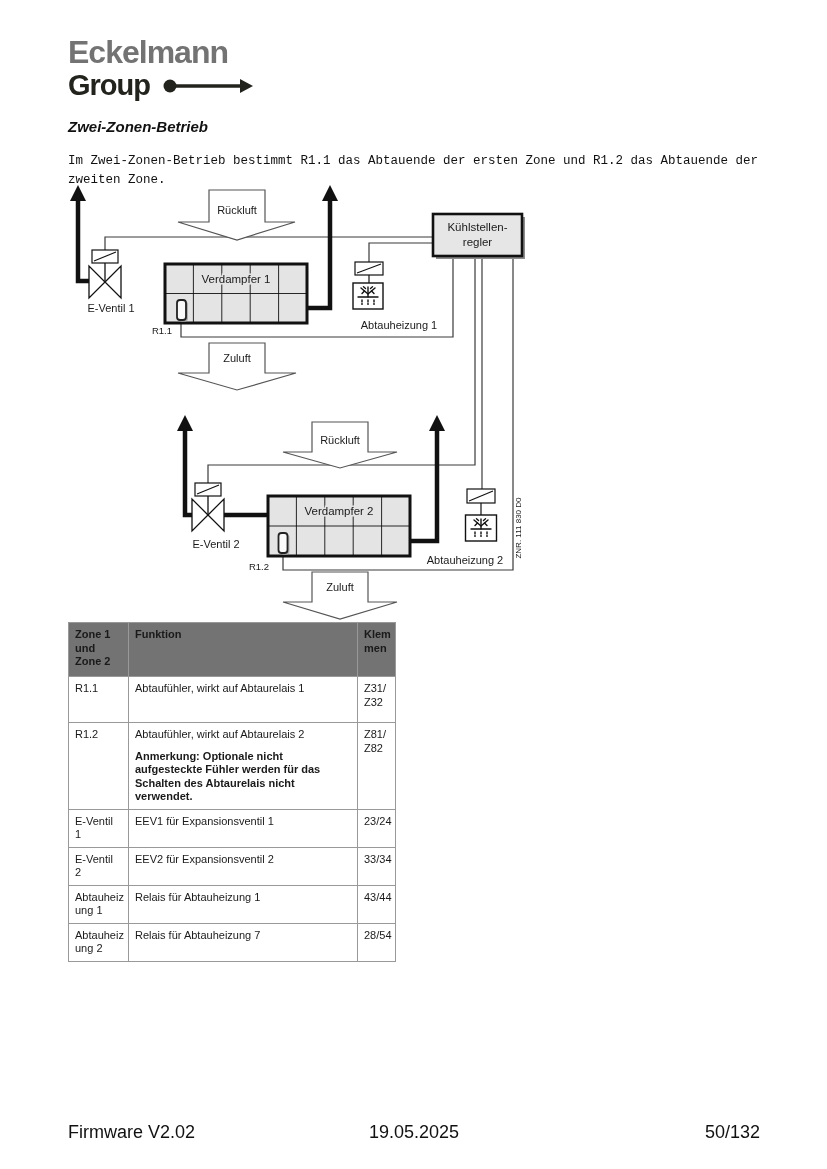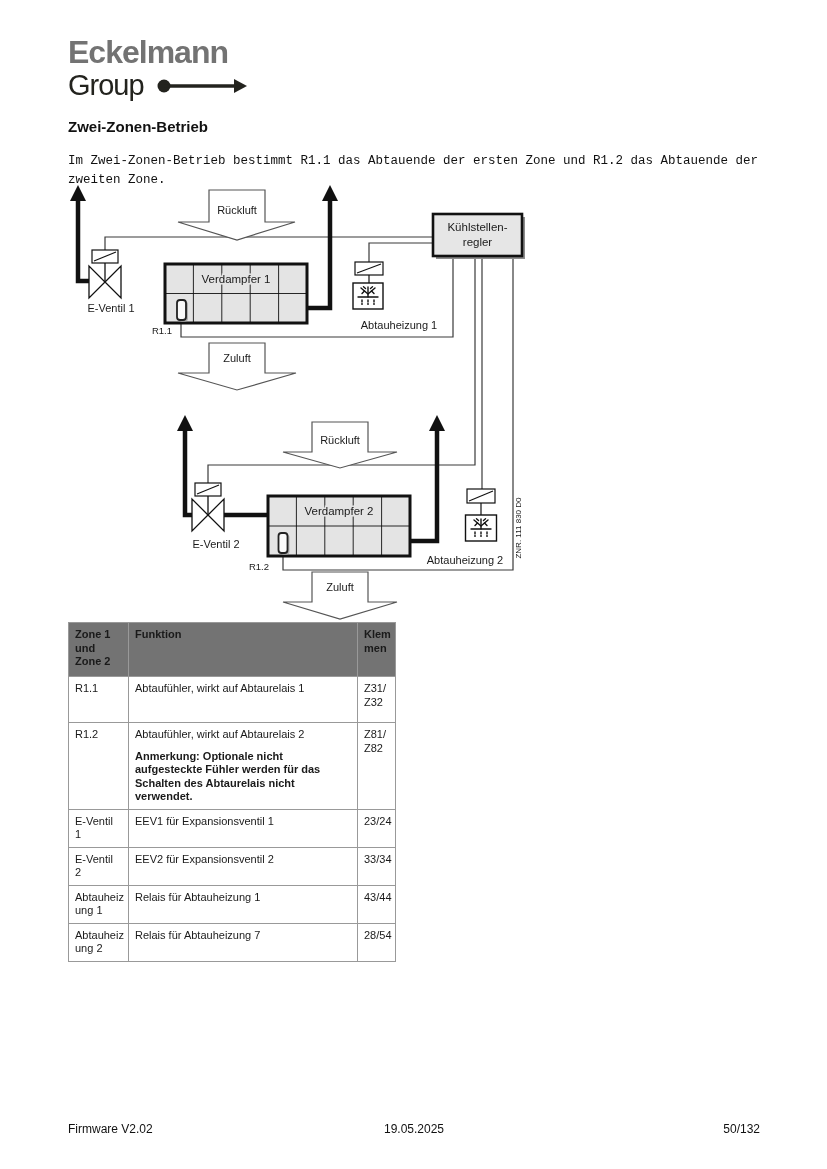--- a/index.html
+++ b/index.html
@@ -3,41 +3,41 @@
 <meta charset="utf-8">
 <style>
   html,body{margin:0;padding:0;}
   body{
     width:827px;height:1169px;position:relative;background:#ffffff;
     font-family:"Liberation Sans",sans-serif;color:#1a1a1a;overflow:hidden;
   }
   
   .logo{position:absolute;left:68px;top:36px;line-height:1;}
   .logo-line1{font-size:32px;font-weight:bold;letter-spacing:-1px;color:#737373;}
-  .logo-line2{font-size:29px;font-weight:normal;letter-spacing:-1px;color:#23231e;margin-top:3px;display:flex;align-items:center;gap:12px;}
-  
-  .doc-heading{position:absolute;left:68px;top:118px;font-size:15px;font-weight:bold;color:#111;}
+  .logo-line2{font-size:29px;font-weight:bold;letter-spacing:-1px;color:#23231e;margin-top:3px;display:flex;align-items:center;gap:12px;}
+  
+  .doc-heading{position:absolute;left:68px;top:118px;font-size:15px;font-weight:bold;color:#111;font-style:italic;}
   .doc-intro{position:absolute;left:68px;top:152px;width:700px;font-size:12.5px;line-height:1.55;color:#111;font-family:Liberation Mono, monospace;}
   
   .diagram{position:absolute;left:55px;top:182px;width:490px;height:446px;}
   svg text{fill:#1a1a1a;font-family:"Liberation Sans",sans-serif;}
   
   .func-table{position:absolute;left:68px;top:622px;border-collapse:collapse;table-layout:fixed;width:327px;
     font-size:11px;line-height:13.5px;}
   .func-table th,.func-table td{border:1px solid #999;padding:5px 6px;vertical-align:top;text-align:left;
     background:#fff;font-weight:normal;overflow:hidden;}
   .func-table thead th{background:#737373;font-weight:bold;}
   .ml{white-space:pre-line;}
   .note{margin-top:8px;font-weight:bold;}
   .note:empty{display:none;}
   col.c1{width:60px;} col.c2{width:229px;} col.c3{width:38px;}
   tr.h-head{height:54px;} tr.h-r1{height:46px;} tr.h-r2{height:65px;}
   tr.h-r3{height:25px;} tr.h-r4{height:25px;} tr.h-r5{height:37px;} tr.h-r6{height:38px;}
   
-  .footer{position:absolute;left:68px;top:1122px;width:692px;display:flex;font-size:12px;color:#111;justify-content:flex-end;}
+  .footer{position:absolute;left:68px;top:1122px;width:692px;display:flex;font-size:18px;color:#111;justify-content:flex-end;}
   .footer span{flex:1;}
   .f-center{text-align:center;}
   .f-right{text-align:right;}
 </style>
 </head>
 <body>
 
 <div class="logo">
   <div class="logo-line1">Eckelmann</div>
   <div class="logo-line2">

